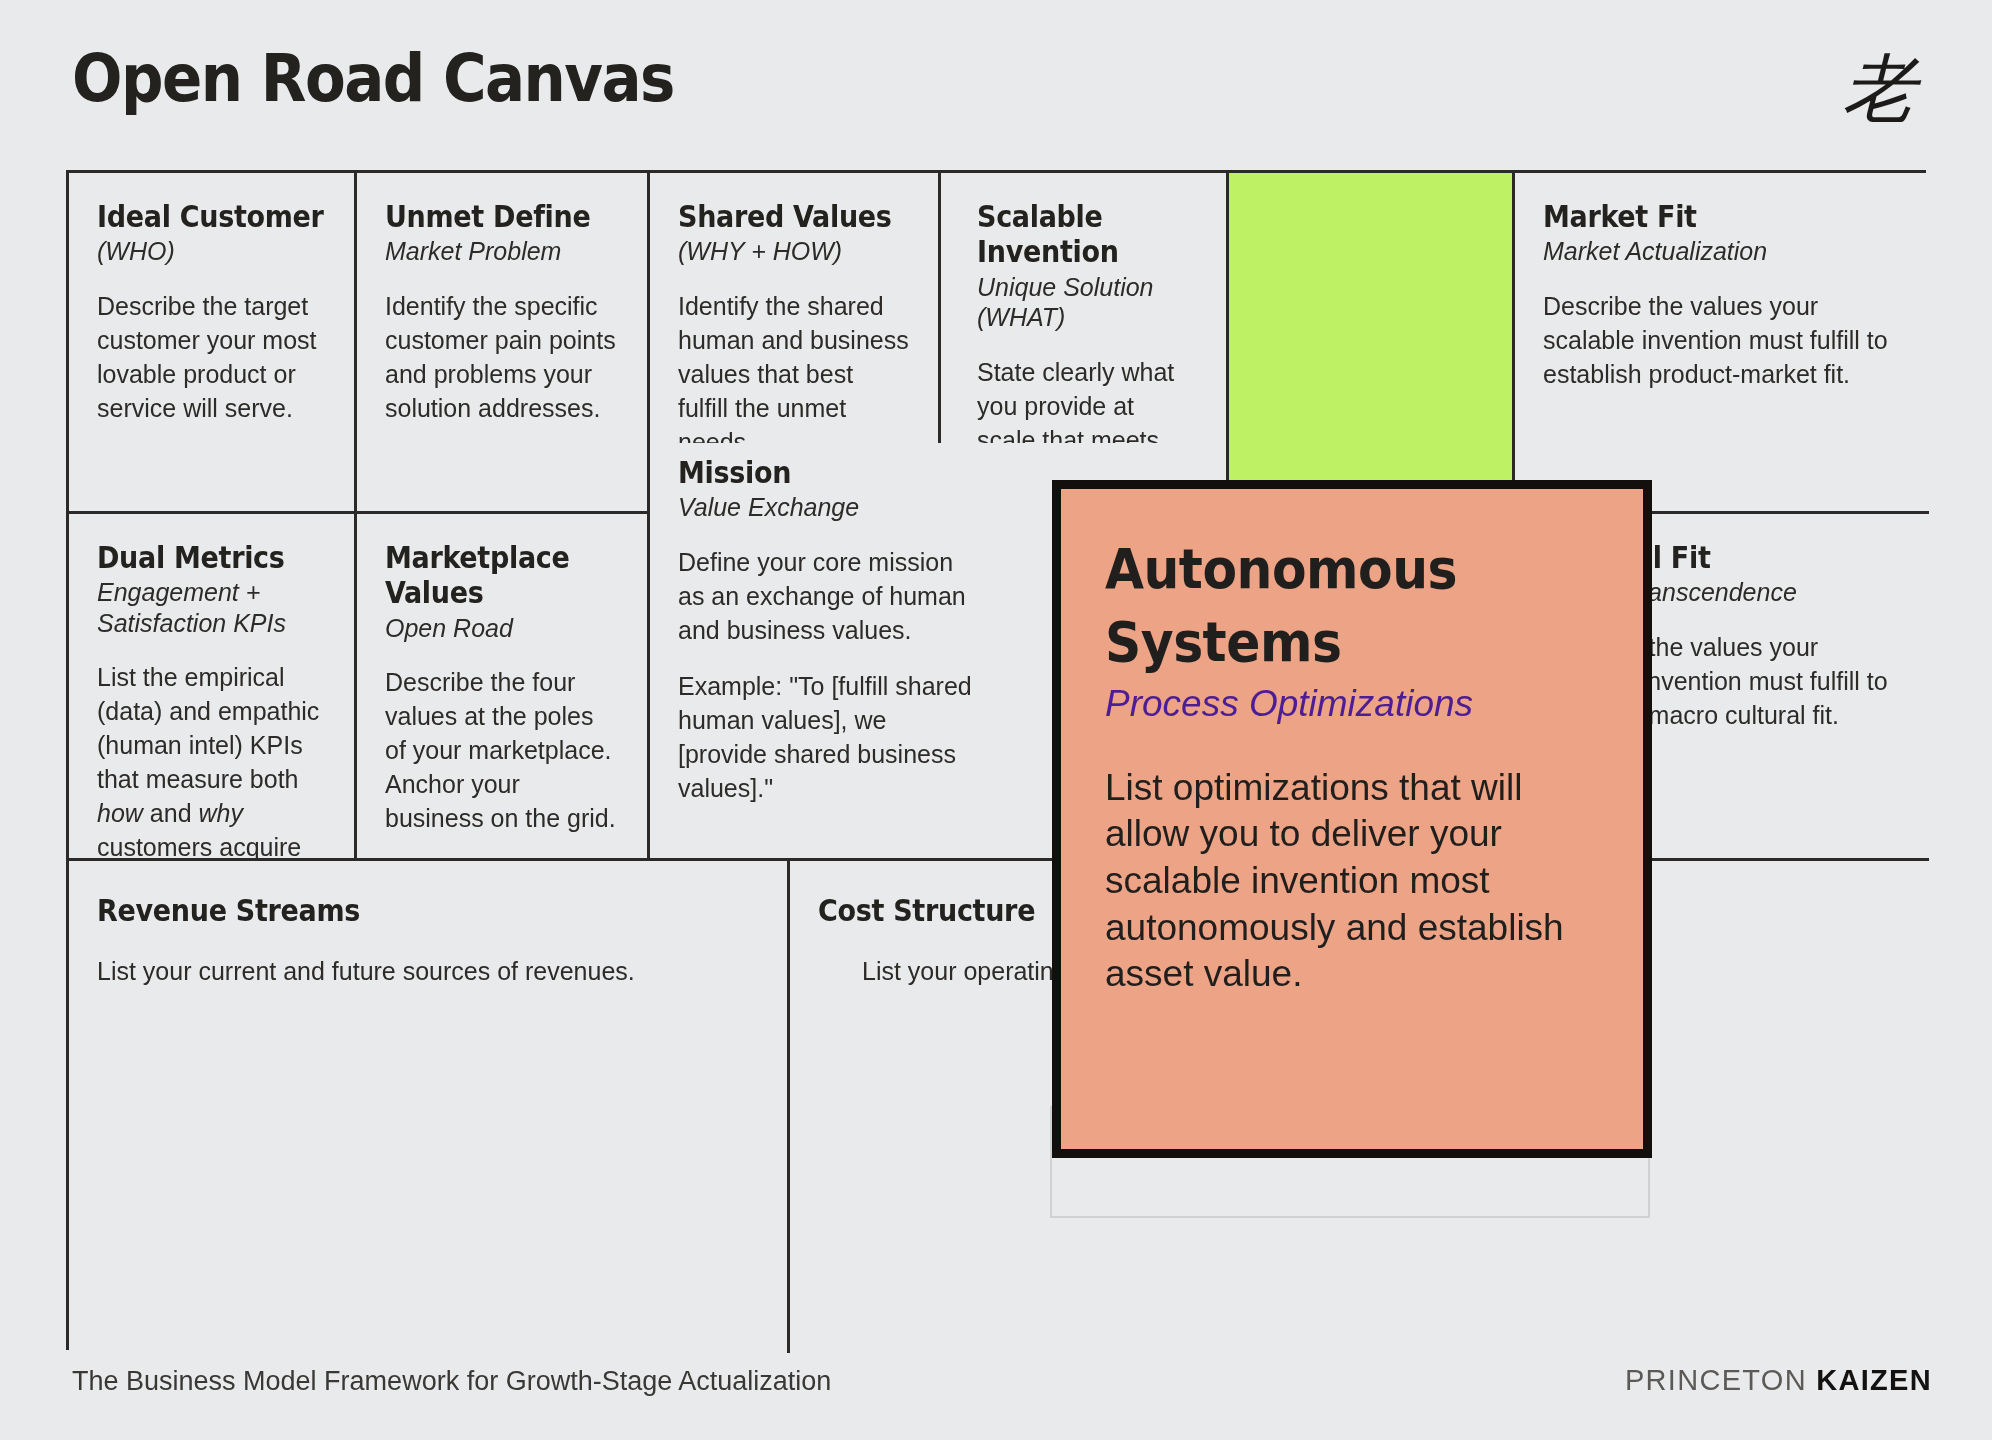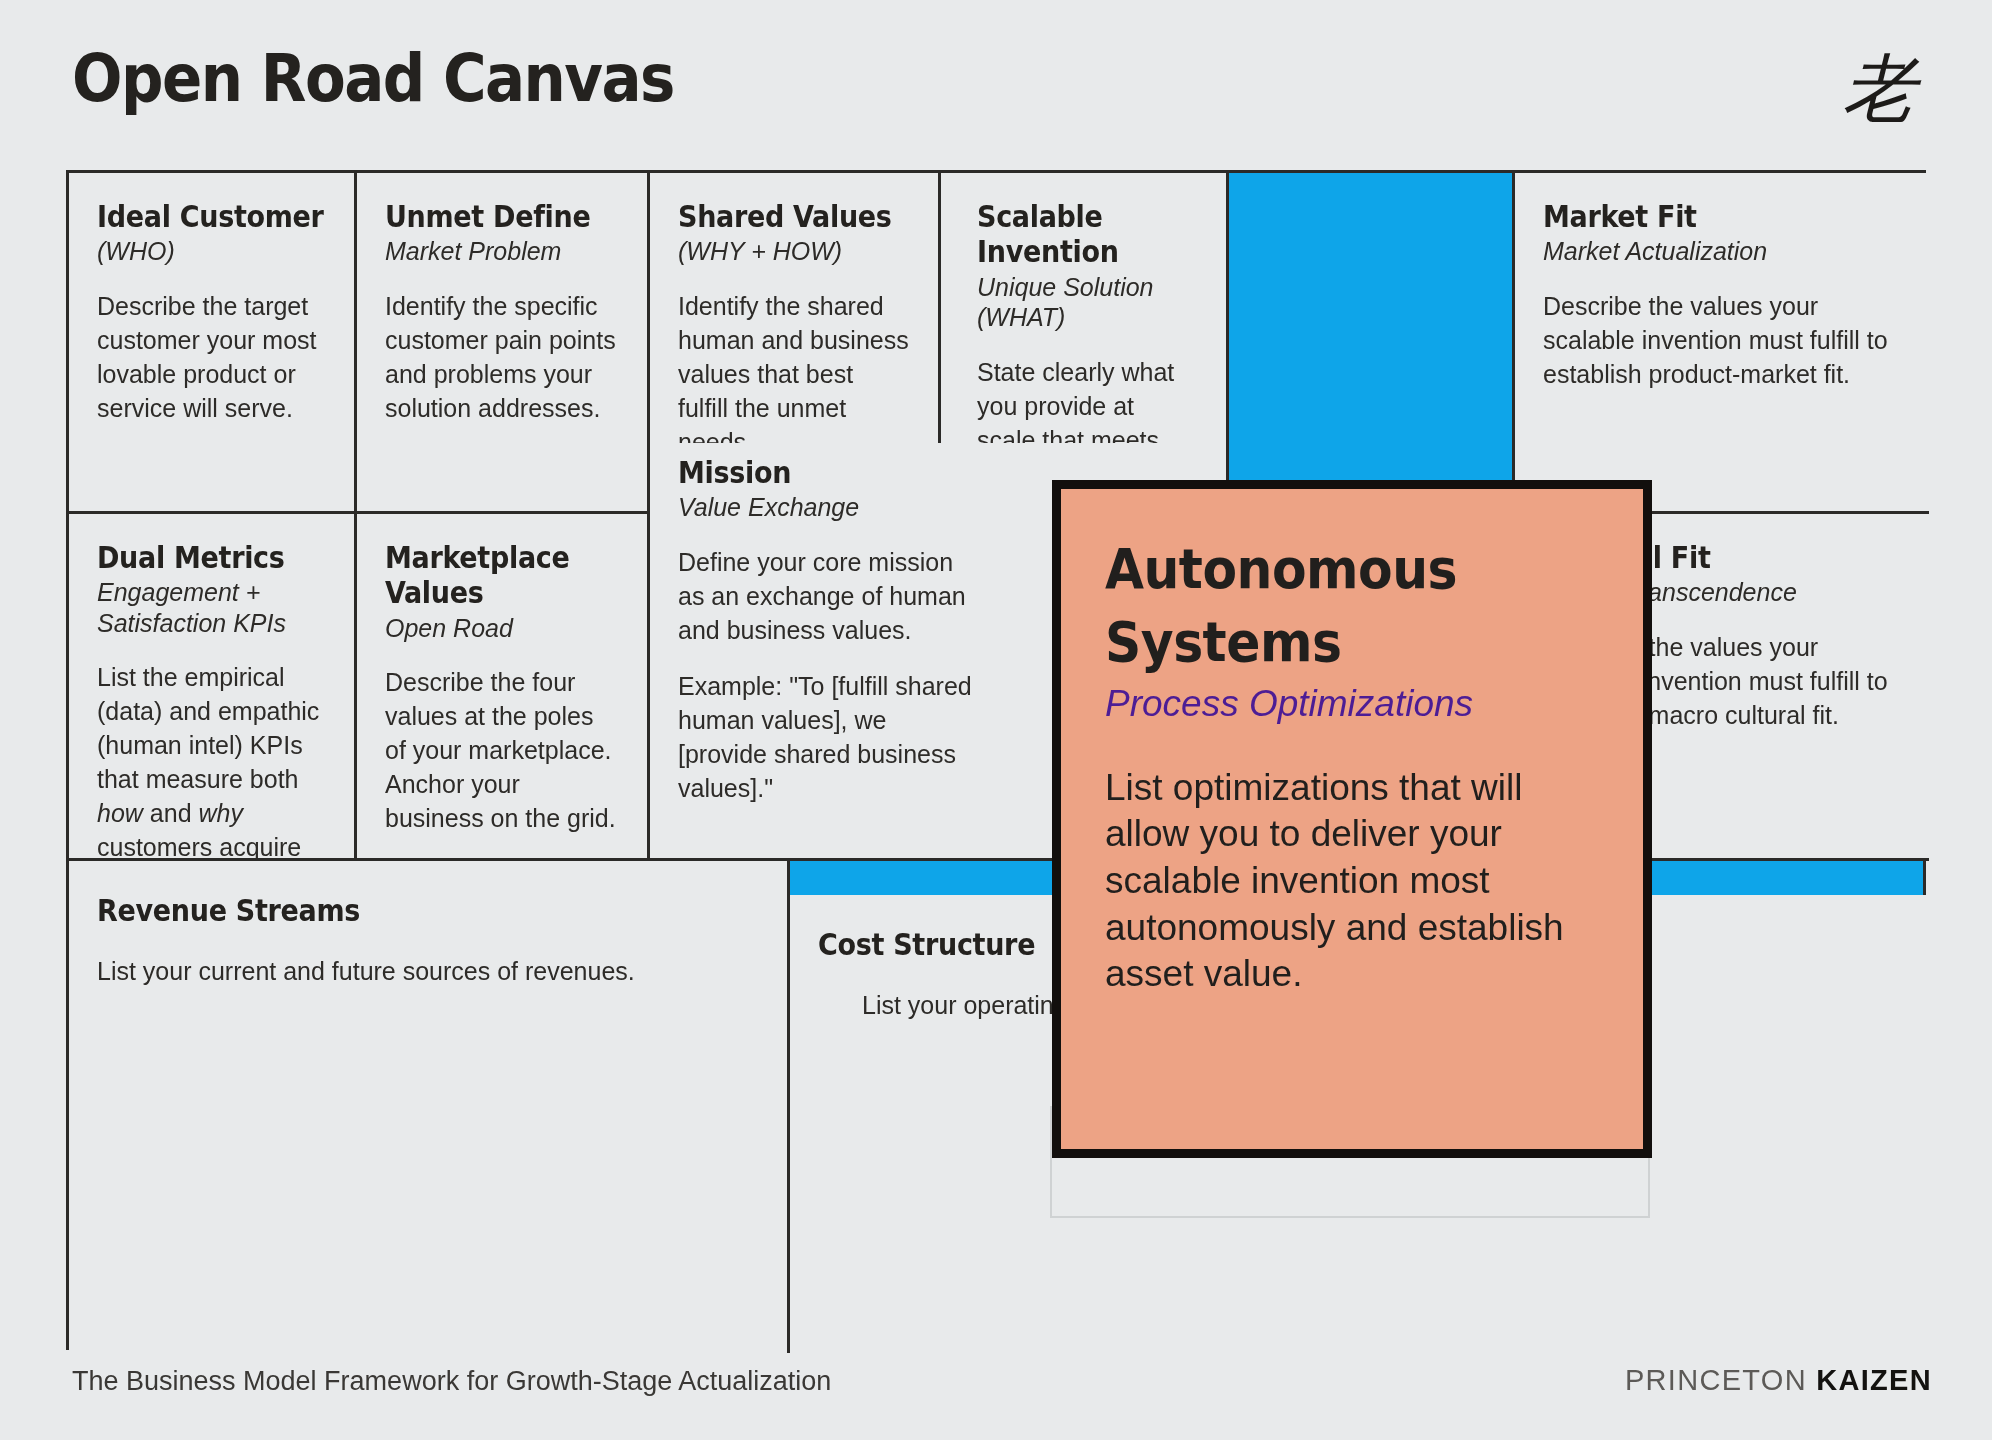--- a/index.html
+++ b/index.html
@@ -53,21 +53,21 @@
   }
 
   
   .canvas {
     position: absolute;
     left: 66px;
     top: 170px;
     width: 1860px;
     height: 1180px;
     border: 3px solid #2b2a28;
-    background: #0ea5e9;
+    background: #bef264;
   }
 
   .cell {
     position: absolute;
     background: #e8eaeb;
     padding: 26px 28px 18px 28px;
     overflow: hidden;
   }
 
   .v-div {
@@ -262,21 +262,21 @@
       <div class="cell-title">Cultural Fit</div>
       <div class="cell-sub">Market Transcendence</div>
       <div class="cell-body">Describe the values your scalable invention must fulfill to establish macro cultural fit.</div>
     </div>
 
     <div class="cell" style="left:0; top:688px; width:718px; height:492px;">
       <div class="cell-title" style="margin-top:6px;">Revenue Streams</div>
       <div class="cell-body" style="margin-top:26px;">List your current and future sources of revenues.</div>
     </div>
 
-    <div class="cell" style="left:721px; top:722px; width:1139px; height:492px;">
+    <div class="cell" style="left:721px; top:688px; width:1139px; height:492px;">
       <div class="cell-title" style="margin-top:6px;">Cost Structure</div>
       <div class="cell-body" style="margin-top:26px; padding-left:44px;">List your operating expenses and costs of revenues.</div>
     </div>
 
   </div>
 
   <div class="selection-box"></div>
 
   <div class="overlay-card">
     <div class="overlay-title">Autonomous Systems</div>

